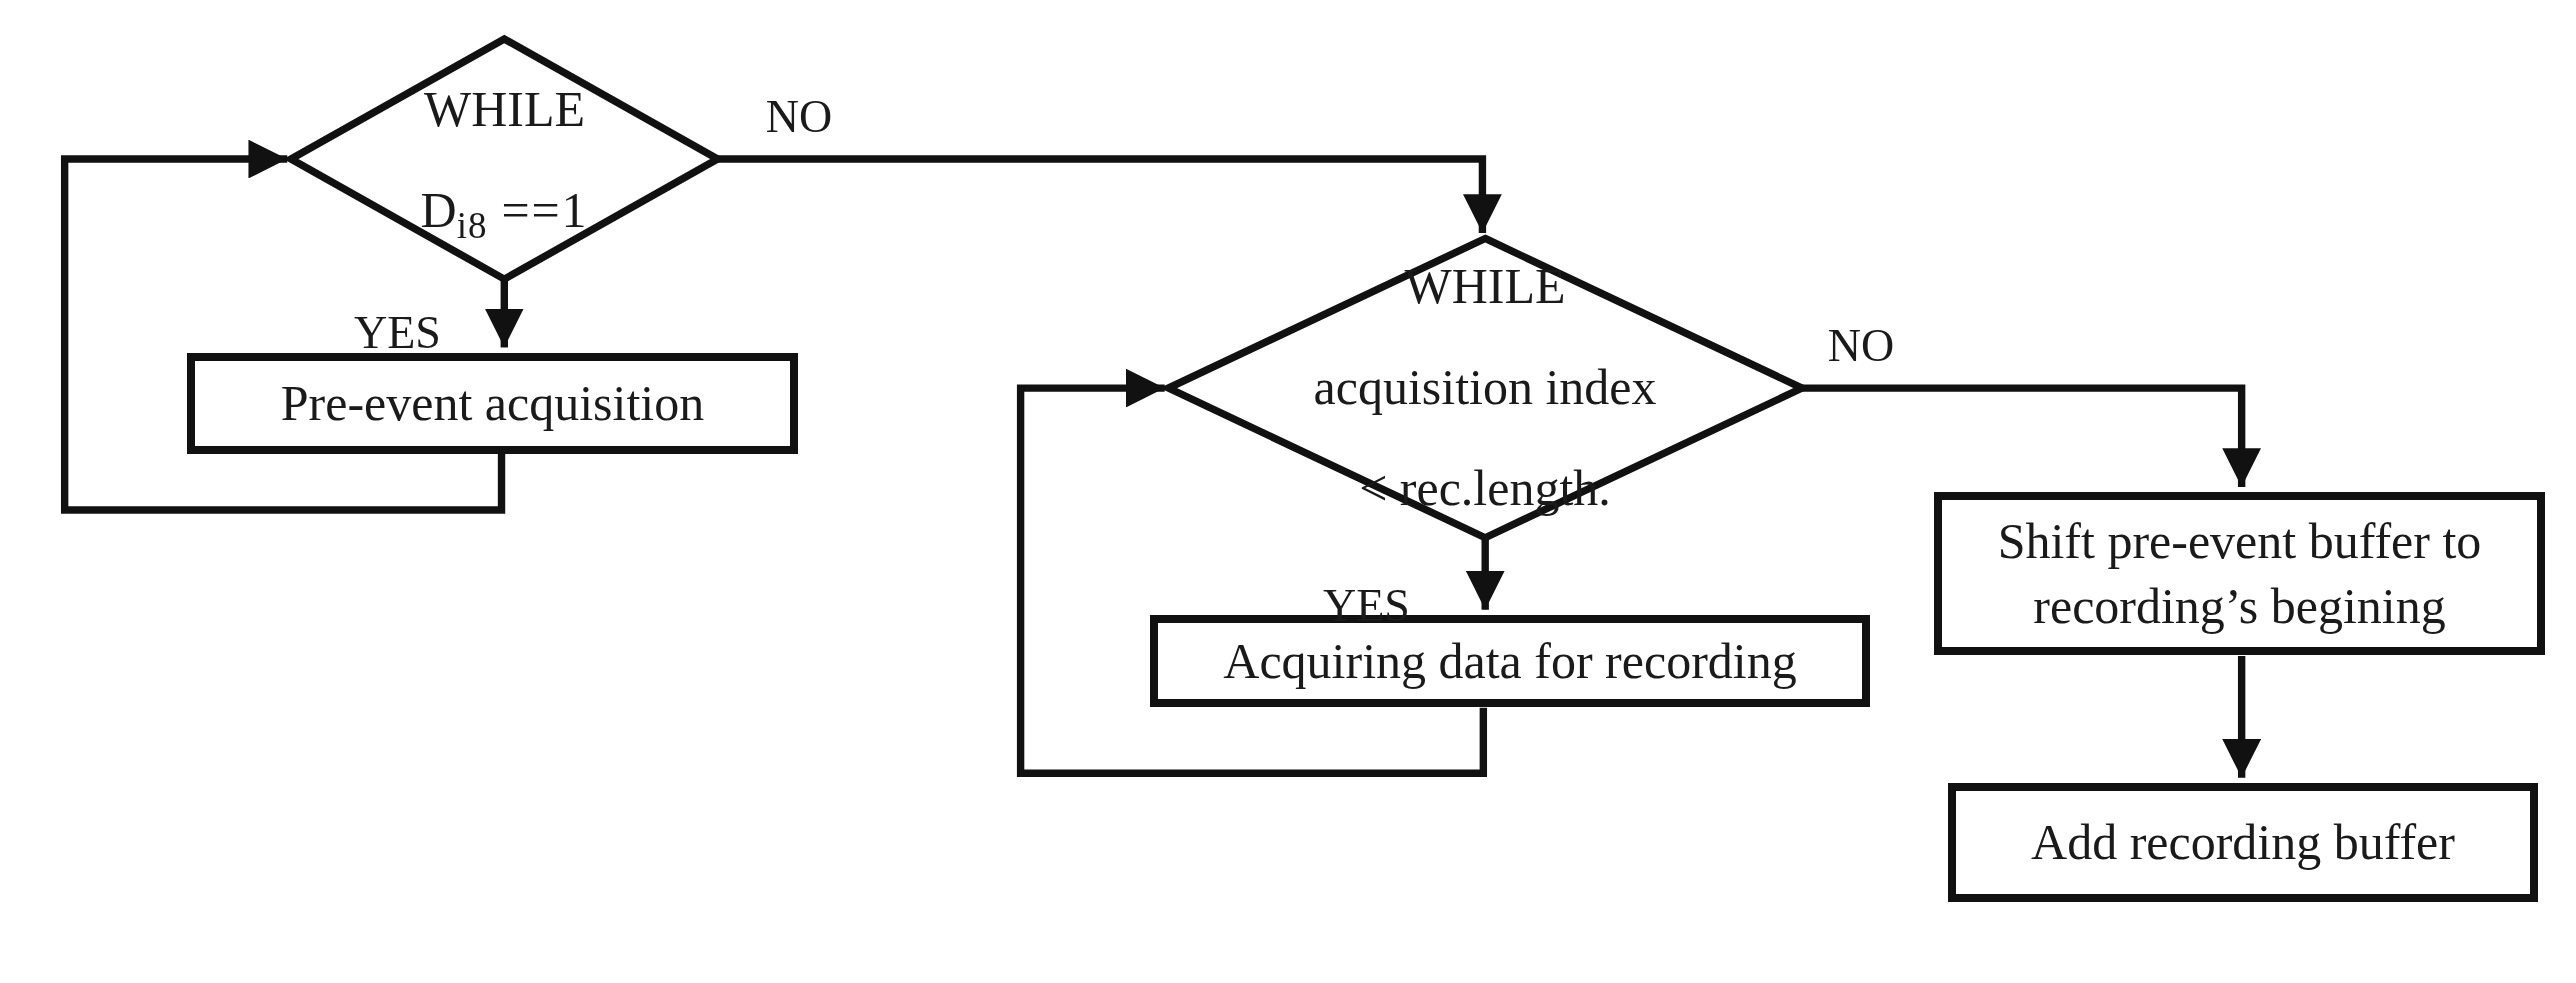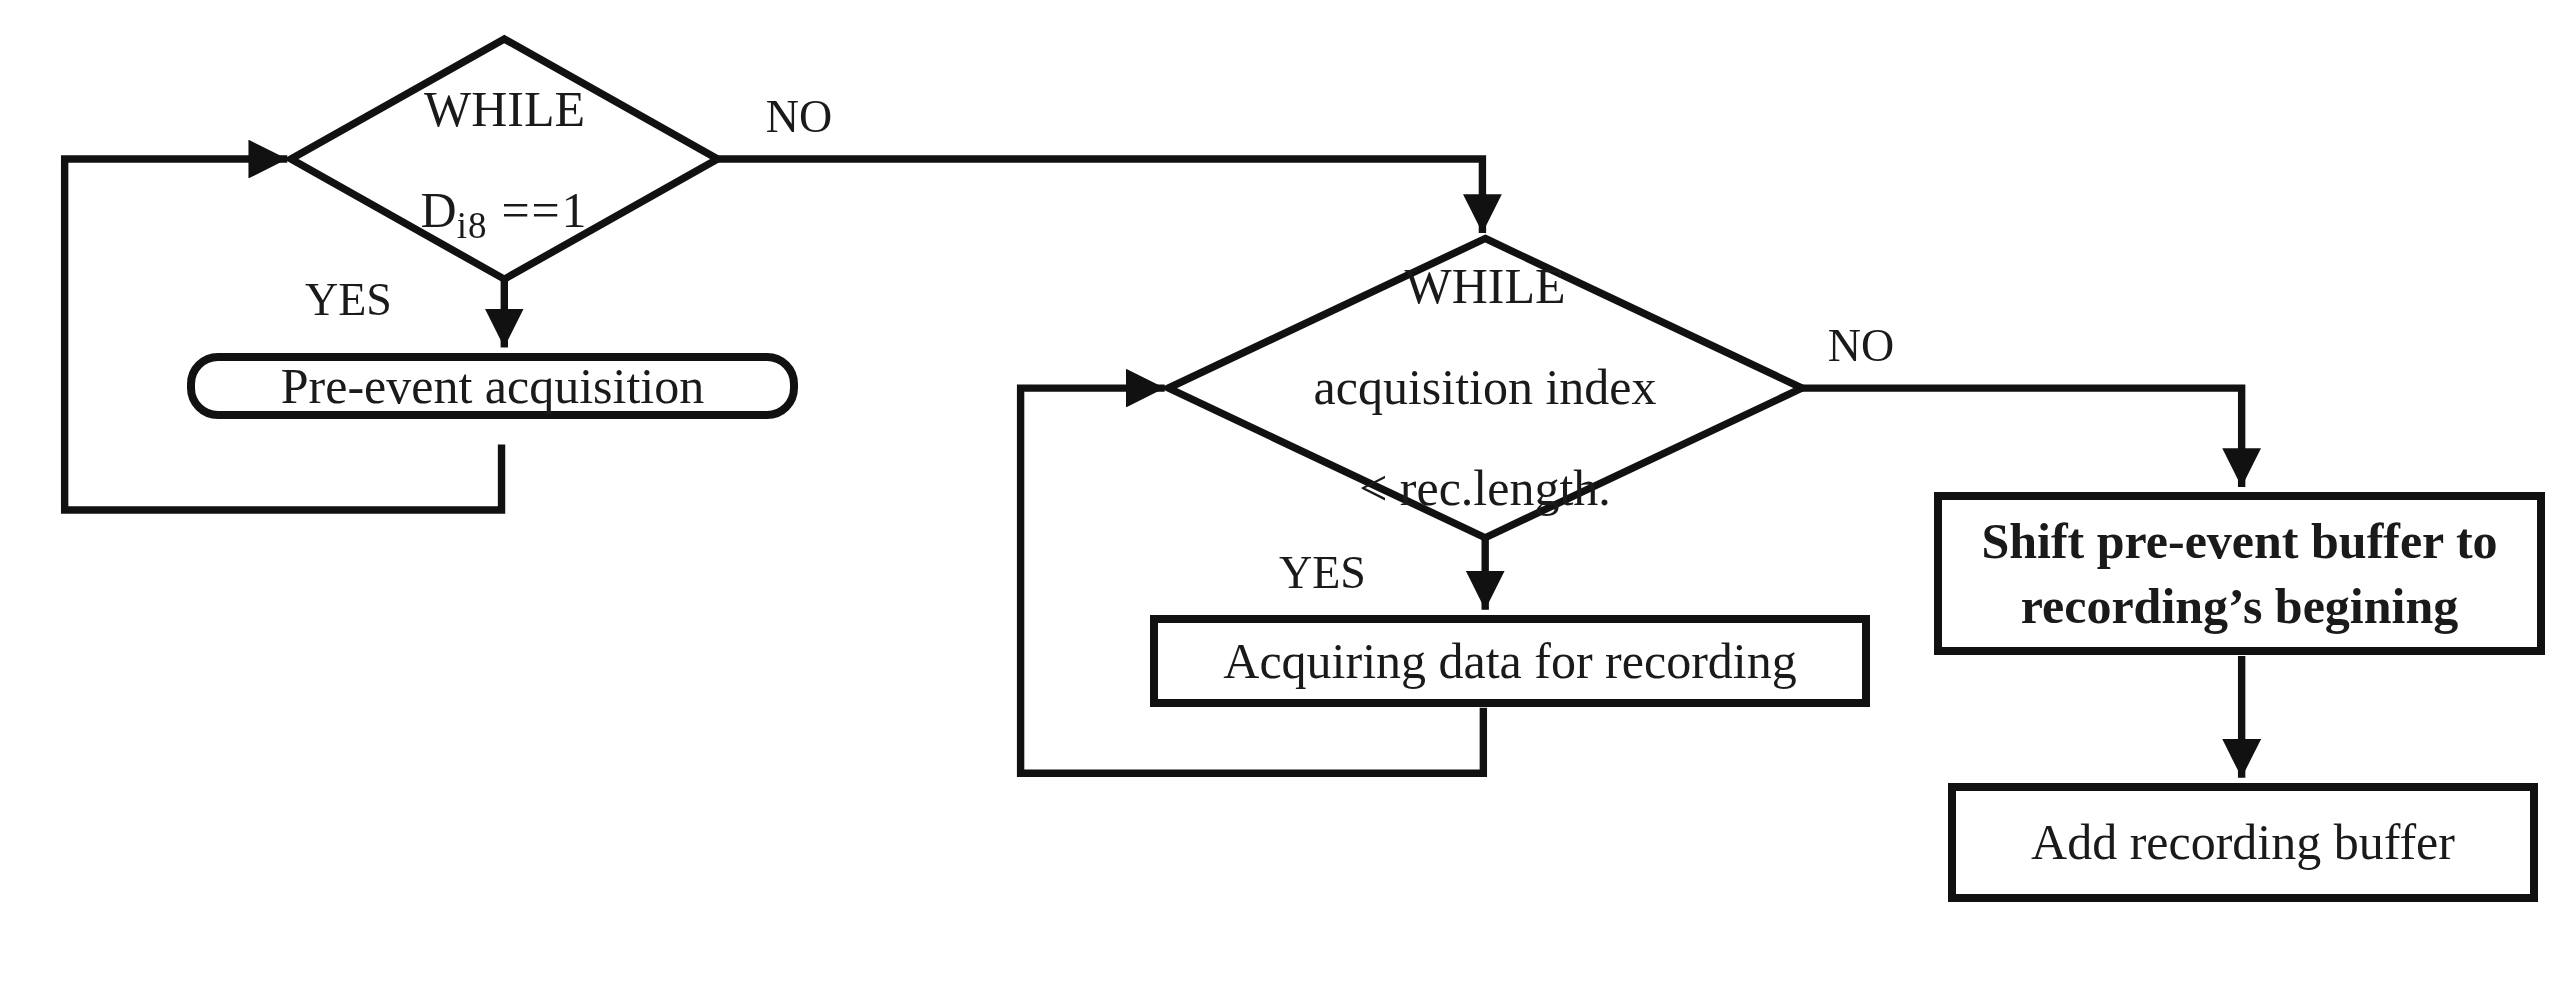--- a/index.html
+++ b/index.html
@@ -22,21 +22,21 @@
     padding:0 22px;
   }
   .dtext{
     position:absolute;display:flex;flex-direction:column;
     align-items:center;justify-content:center;text-align:center;
     font-size:50px;line-height:1.38;gap:32px;
   }
   .formula-sub{font-size:37px;position:relative;top:11px;letter-spacing:0.9px;text-align:right;}
   .formula-rest{letter-spacing:1.8px;}
   .elabel{position:absolute;font-size:46px;line-height:1;}
-  .elabel.right{text-align:left;}
+  .elabel.right{text-align:center;margin-top:33px;}
   .elabel.center{text-align:center;}
 </style>
 </head>
 <body>
 
 <div class="canvas">
 
   <svg class="connectors" viewBox="0 0 2789 1065" xmlns="http://www.w3.org/2000/svg">
     <defs>
       <marker id="ah" markerUnits="userSpaceOnUse" markerWidth="46" markerHeight="42" refX="42" refY="21" orient="auto">
@@ -60,29 +60,29 @@
     <div>WHILE</div>
     <div><span>D</span><span class="formula-sub">i8</span><span class="formula-rest"> ==1</span></div>
   </div>
 
   <div class="dtext" style="left:1168px;top:272px;width:634px;height:231px;">
     <div>WHILE</div>
     <div>acquisition index</div>
     <div>&lt; rec.length.</div>
   </div>
 
-  <div class="box" style="left:187px;top:353px;width:611px;height:66px;border-radius:31px;">
+  <div class="box" style="left:187px;top:353px;width:611px;height:101px;">
     <span>Pre-event acquisition</span>
   </div>
 
   <div class="box" style="left:1118px;top:615px;width:720px;height:92px;margin-left:32px;">
     <span>Acquiring data for recording</span>
   </div>
 
-  <div class="box" style="left:1934px;top:492px;width:611px;height:163px;font-weight:bold;">
+  <div class="box" style="left:1934px;top:492px;width:611px;height:163px;">
     <span>Shift pre-event buffer to recording’s begining</span>
   </div>
 
   <div class="box" style="left:1948px;top:783px;width:590px;height:119px;">
     <span>Add recording buffer</span>
   </div>
 
   <div class="elabel right" style="left:305px;top:277px;width:185px;">YES</div>
   <div class="elabel center" style="left:739px;top:94px;width:120px;">NO</div>
   <div class="elabel right" style="left:1279px;top:550px;width:175px;">YES</div>

